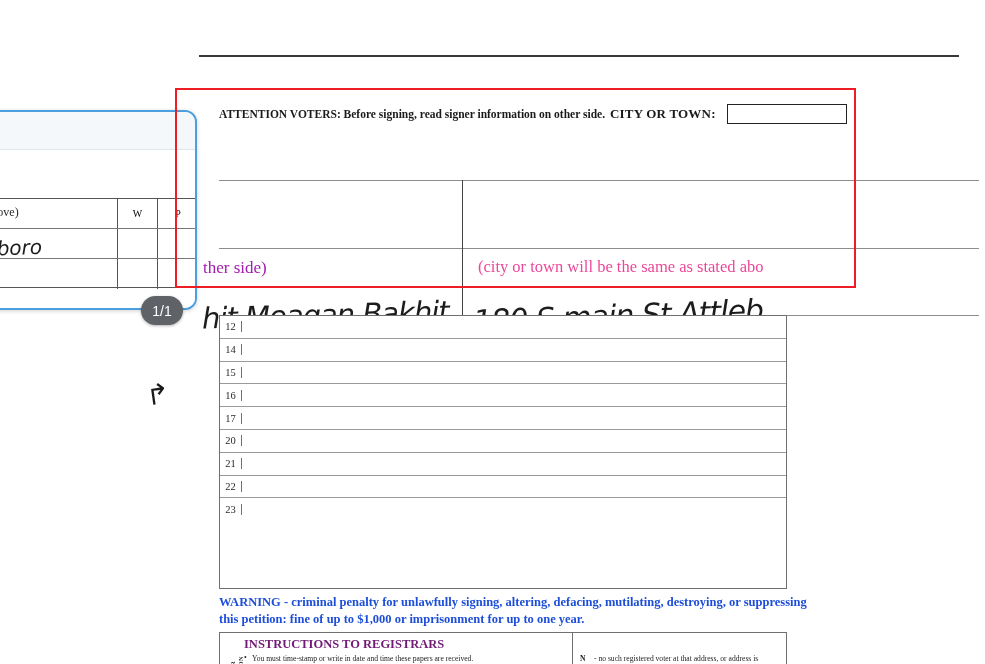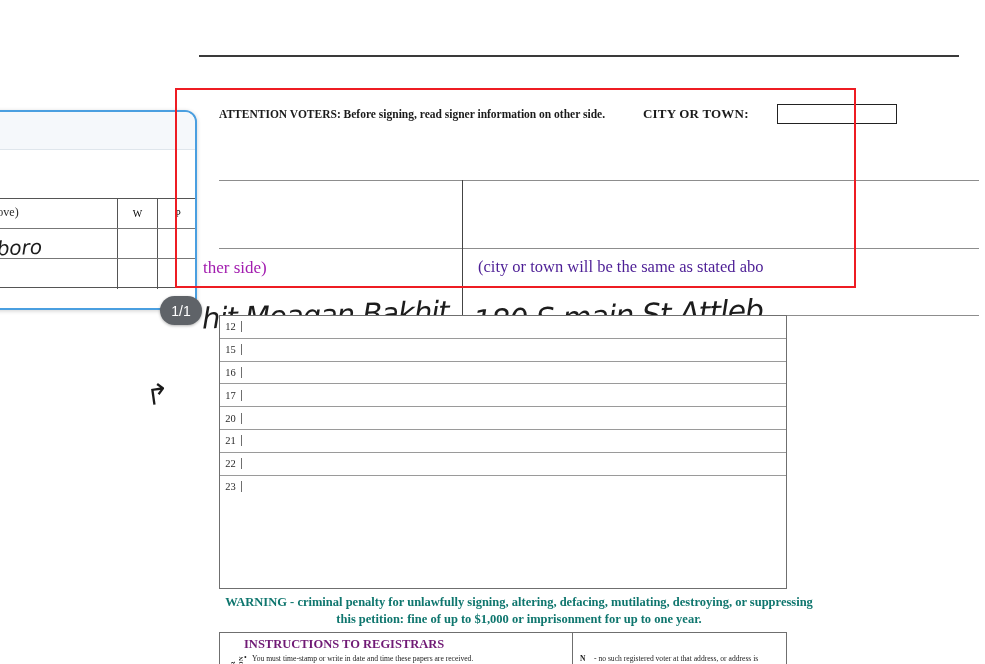--- a/index.html
+++ b/index.html
@@ -21,38 +21,38 @@
   
   .doc {
     position:absolute; left:199px; top:60px; width:790px; height:604px;
     background:#ffffff;
   }
 
   
   .attn-row {
     position:absolute; left:20px; top:40px; width:760px; height:28px;
     font-size:11.5px; font-weight:bold; color:#1a1a1a;
-    display:flex; align-items:center; gap:22px; white-space:nowrap;
-  }
-  .attn-row .cityortown { font-size:13px; margin-left:16px; letter-spacing:0.2px; }
+    display:flex; align-items:center; gap:5px; white-space:nowrap;
+  }
+  .attn-row .cityortown { font-size:13px; margin-left:0; letter-spacing:0.2px; }
   .city-box {
     width:120px; height:20px; border:1px solid #222; background:#fff; margin-left:6px;
   }
 
   
   .sigarea { position:absolute; left:0px; top:70px; width:790px; height:190px; }
   .hline { position:absolute; background:#8d8d8d; height:1px; }
   .vline { position:absolute; background:#444; width:1px; }
 
   .otherside {
     position:absolute; left:4px; top:128px; font-size:17px; color:#a21caf;
     font-family:"Liberation Serif", serif;
   }
   .citysame {
-    position:absolute; left:279px; top:127px; font-size:16.5px; color:#4c1d95;
+    position:absolute; left:279px; top:127px; font-size:16.5px; color:#ec4899;
     white-space:nowrap;
   }
 
   .hand {
     position:absolute; font-family:"DejaVu Sans", sans-serif;
     color:#1c1c1c; white-space:nowrap;
   }
   .hand.name {
     left:3px; top:168px; font-size:29px;
     transform: rotate(-1.6deg);
@@ -79,21 +79,21 @@
     display:flex; align-items:center; justify-content:center; color:#2a2a2a;
   }
   .c-name { width:260px; border-right:1px solid #6f6f6f; }
   .c-addr { width:225px; border-right:1px solid #6f6f6f; }
   .c-w    { width:30px;  border-right:1px solid #6f6f6f; }
   .c-p    { width:29px; }
 
   
   .warning {
     position:absolute; left:20px; top:534px; width:600px;
-    font-size:12.5px; font-weight:bold; color:#0f766e; line-height:1.35;text-align:center;
+    font-size:12.5px; font-weight:bold; color:#1d4ed8; line-height:1.35;
   }
 
   
   .instr {
     position:absolute; left:20px; top:572px; width:568px; height:92px;
     border:1px solid #6f6f6f; background:#fff; overflow:hidden;
   }
   .instr-title {
     position:absolute; left:24px; top:4px; font-size:12.5px; font-weight:bold; color:#701a75;
   }
@@ -158,21 +158,20 @@
     transform:rotate(-2deg);
   }
 
   
   .page-pill {
     position:absolute; left:141px; top:296px; width:42px; height:29px;
     background:#5f6368; color:#fff; border-radius:15px;
     display:flex; align-items:center; justify-content:center;
     font-family:"Liberation Sans", sans-serif; font-size:14px;
     box-shadow:0 1px 3px rgba(0,0,0,0.3);
-    margin-left:19px;
   }
 
   
   .rot-glyph {
     position:absolute; left:146px; top:378px;
     font-size:28px; color:#1a1a1a;
     font-family:"DejaVu Sans", sans-serif;
     transform:scaleX(-1) rotate(8deg);
   }
 </style>
@@ -200,20 +199,27 @@
       <div class="otherside">ther side)</div>
       <div class="citysame">(city or town will be the same as stated abo</div>
 
       <div class="hand name">hit Meagan Bakhit</div>
       <div class="hand addr">180 S main St Attleb</div>
     </div>
 
     <div class="table">
       <div class="trow">
         <div class="tnum">12</div>
+        <div class="c-name"></div>
+        <div class="c-addr"></div>
+        <div class="c-w"></div>
+        <div class="c-p"></div>
+      </div>
+      <div class="trow">
+        <div class="tnum">14</div>
         <div class="c-name"></div>
         <div class="c-addr"></div>
         <div class="c-w"></div>
         <div class="c-p"></div>
       </div>
       <div class="trow">
         <div class="tnum">15</div>
         <div class="c-name"></div>
         <div class="c-addr"></div>
         <div class="c-w"></div>

